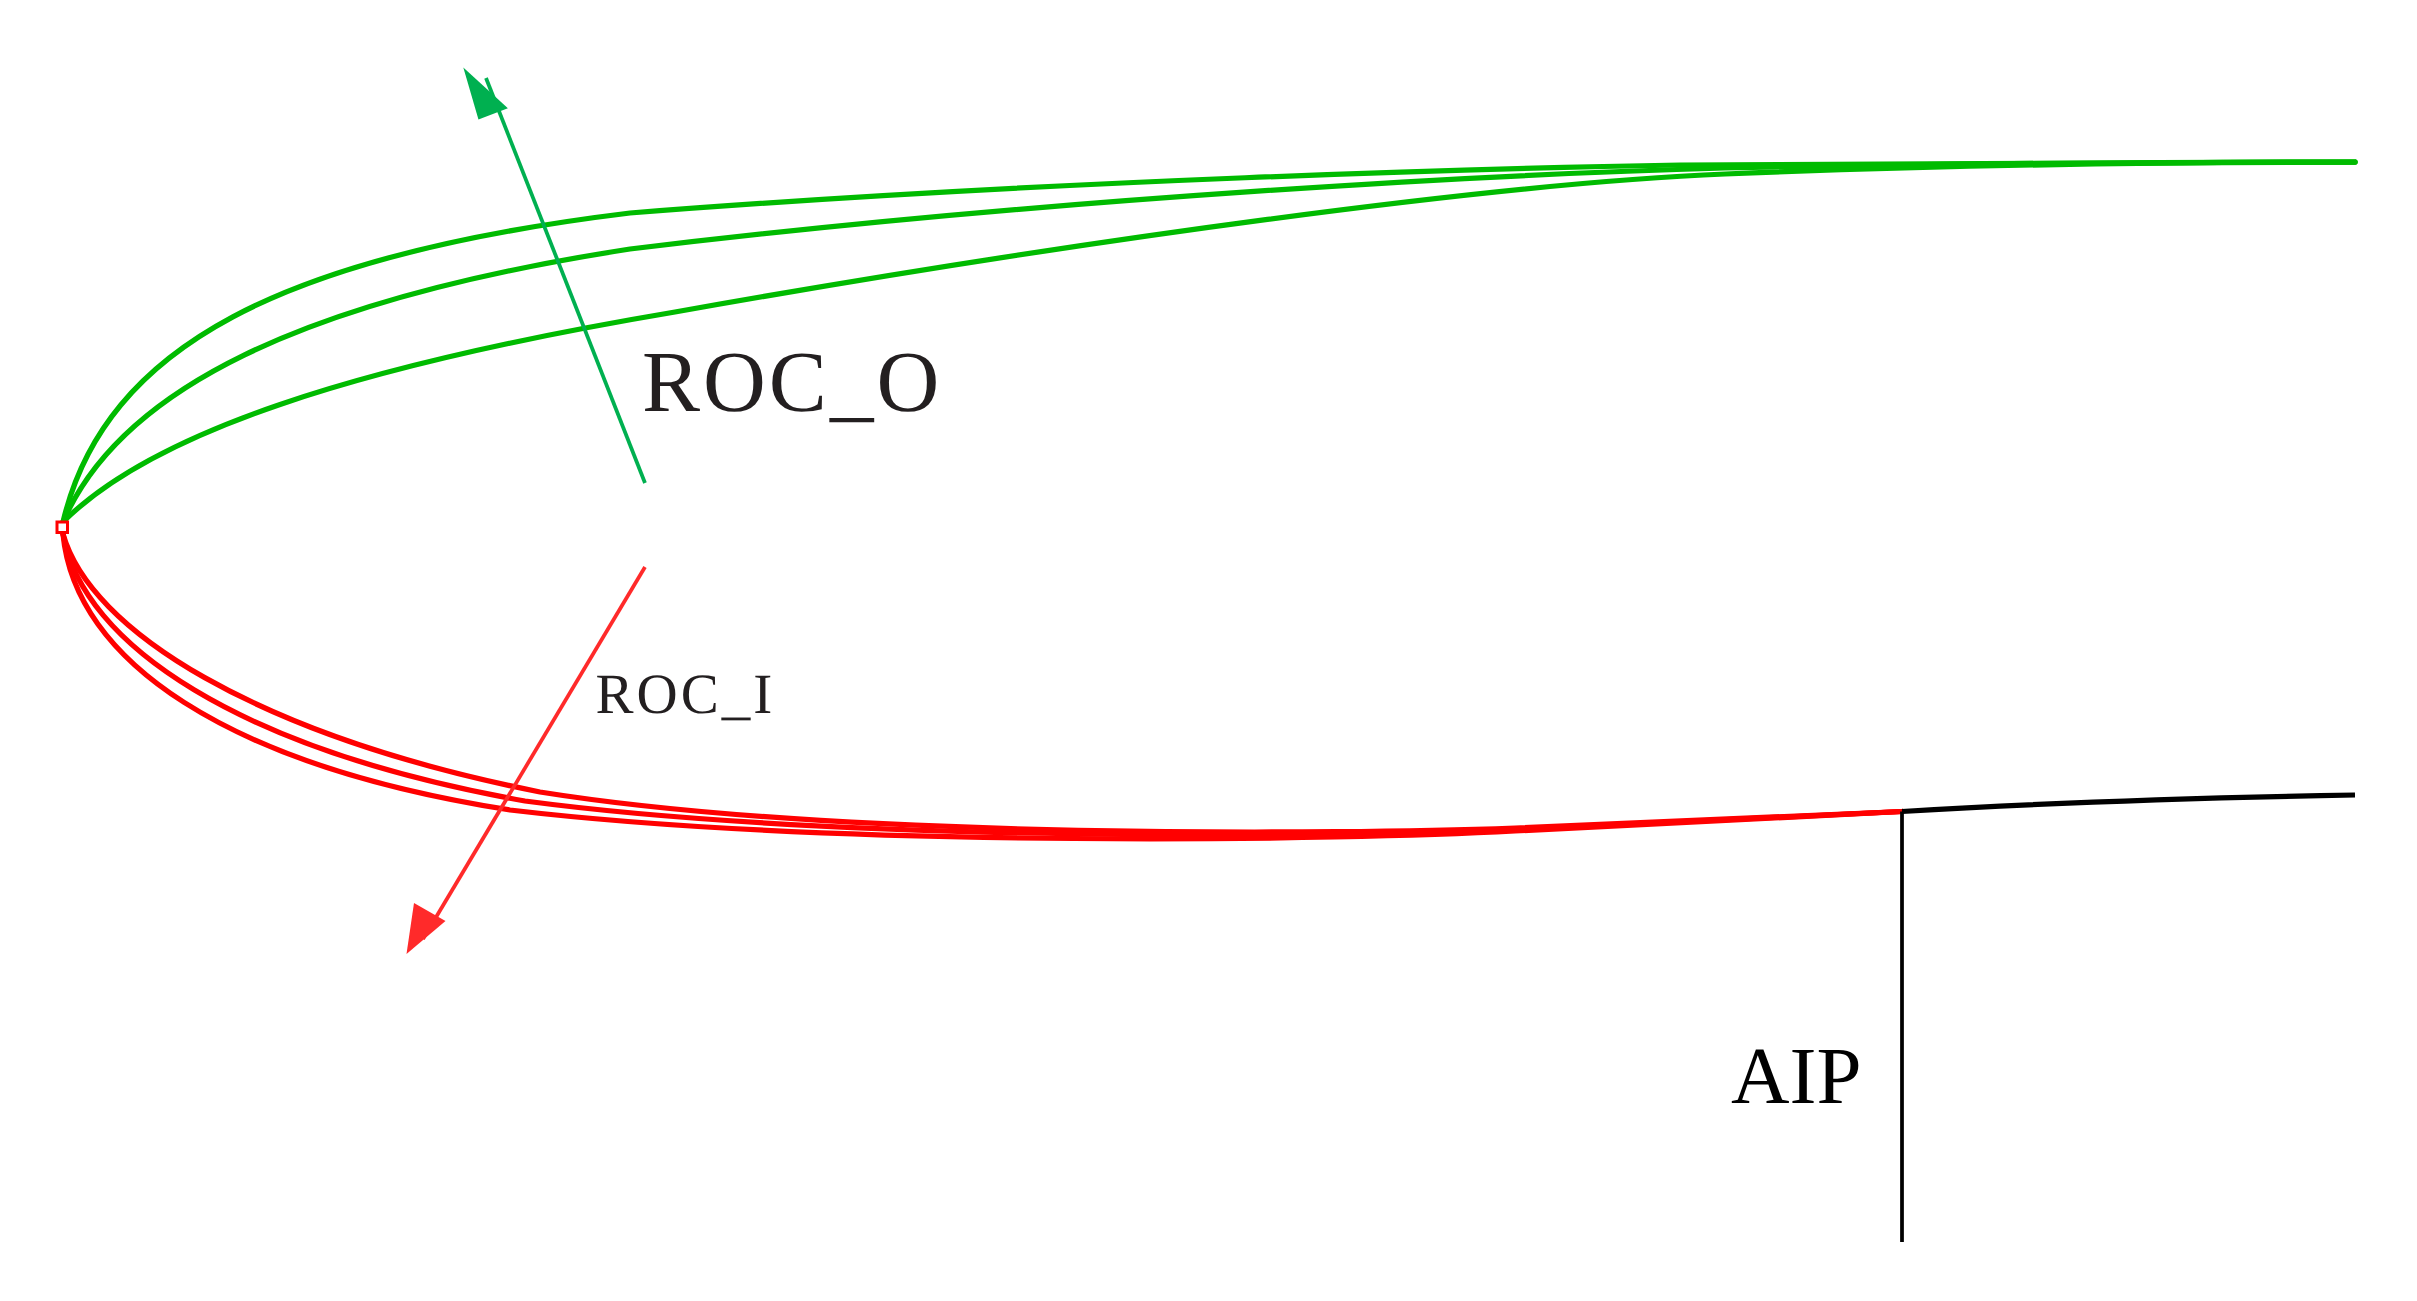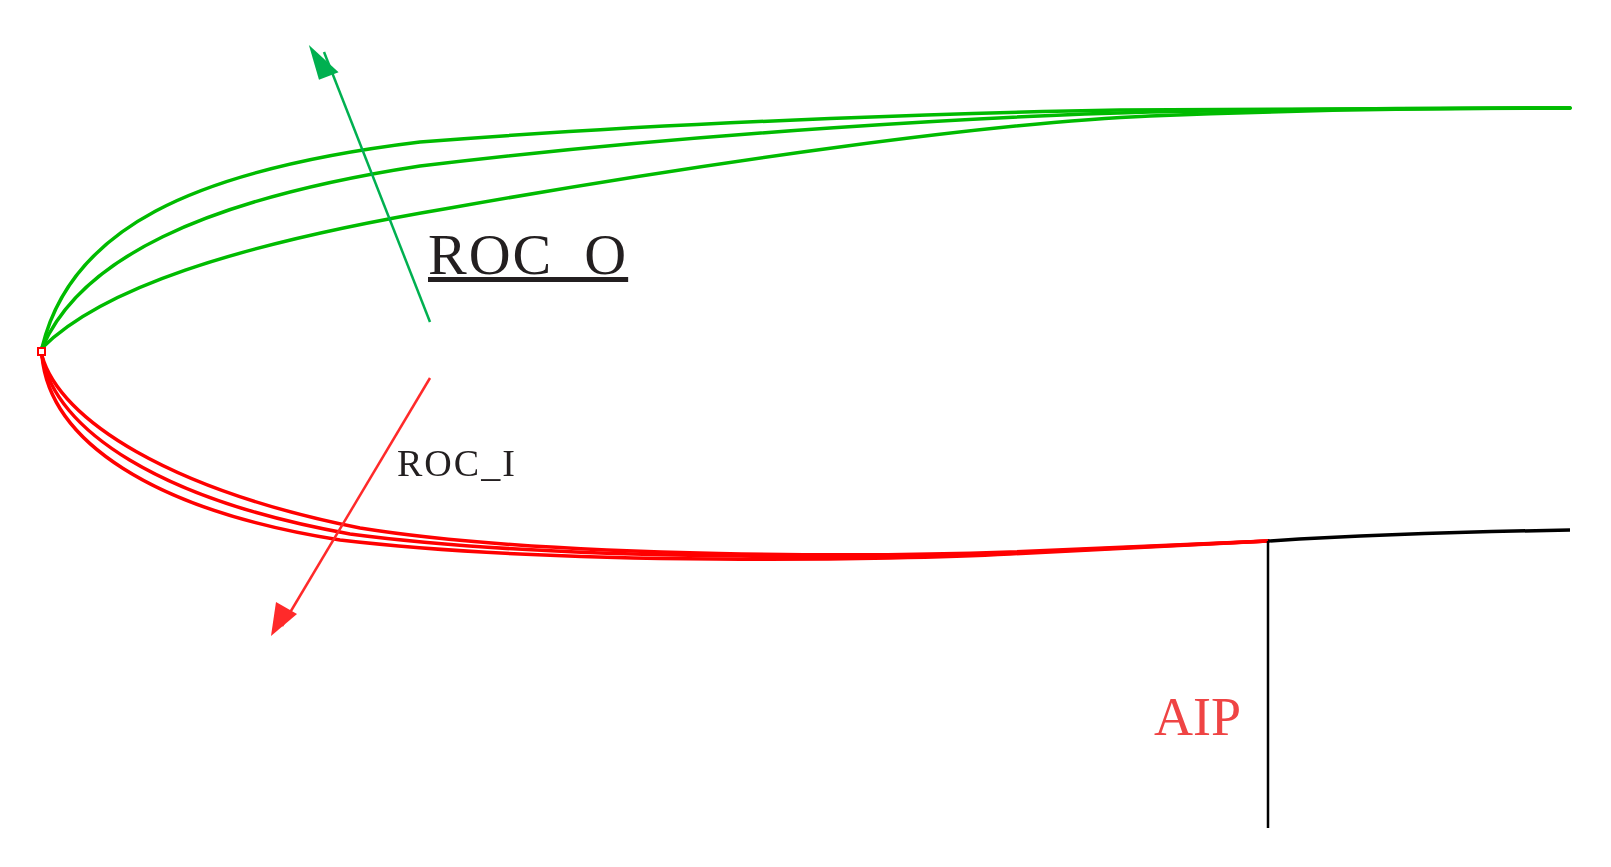--- a/index.html
+++ b/index.html
@@ -26,33 +26,32 @@
       font-family: "Liberation Serif", "DejaVu Serif", serif;
       white-space: nowrap;
       line-height: 1;
       letter-spacing: 2px;
     }
     #label-roc-o {
       left: 428px;
       top: 226px;
       font-size: 58px;
       color: #231f20;
-      text-decoration: underline;
     }
     #label-roc-i {
       left: 397px;
       top: 444px;
       font-size: 38px;
       color: #231f20;
     }
     #label-aip {
       left: 1154px;
       top: 690px;
       font-size: 54px;
-      color: #ef4444;
+      color: #000000;
       letter-spacing: 0px;
     }
   </style>
 </head>
 <body>
 
 <svg id="diagram" viewBox="0 0 1611 867" xmlns="http://www.w3.org/2000/svg">
   <defs>
     <marker id="arrow-green" markerWidth="10" markerHeight="10" refX="5" refY="5" orient="auto" markerUnits="userSpaceOnUse">
       <path d="M0,0 L10,5 L0,10 z" fill="#00b050"></path>

